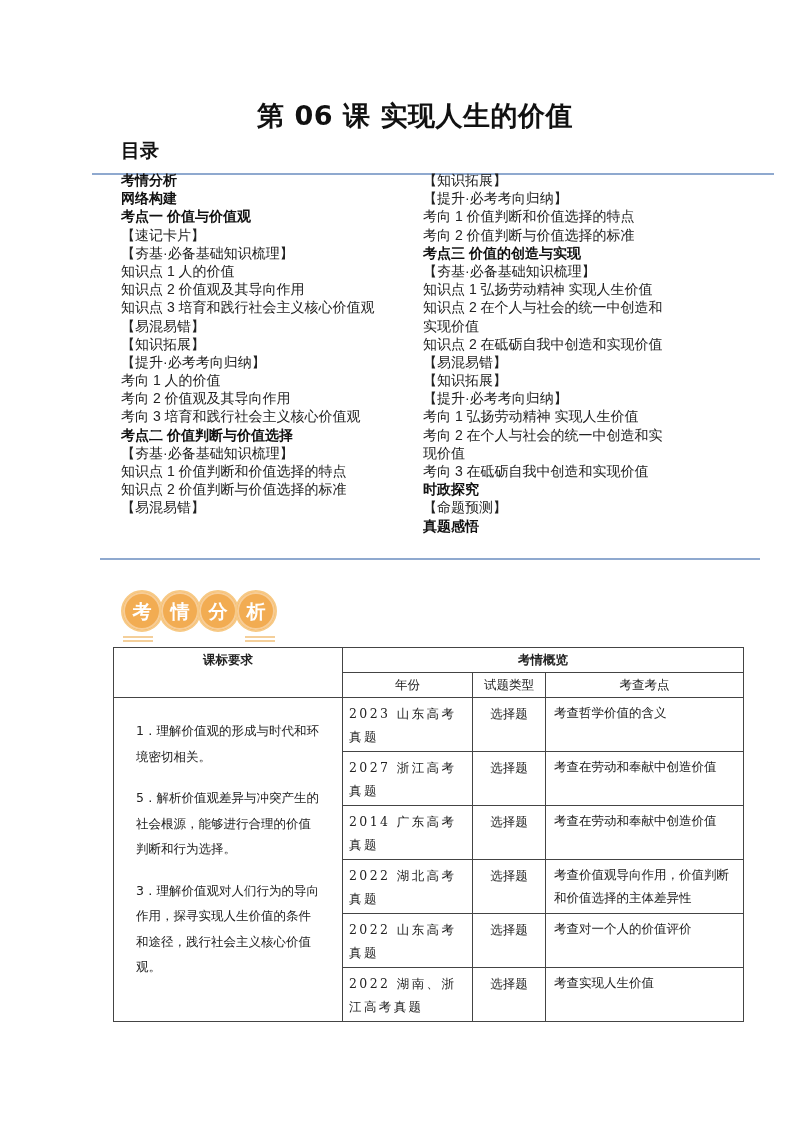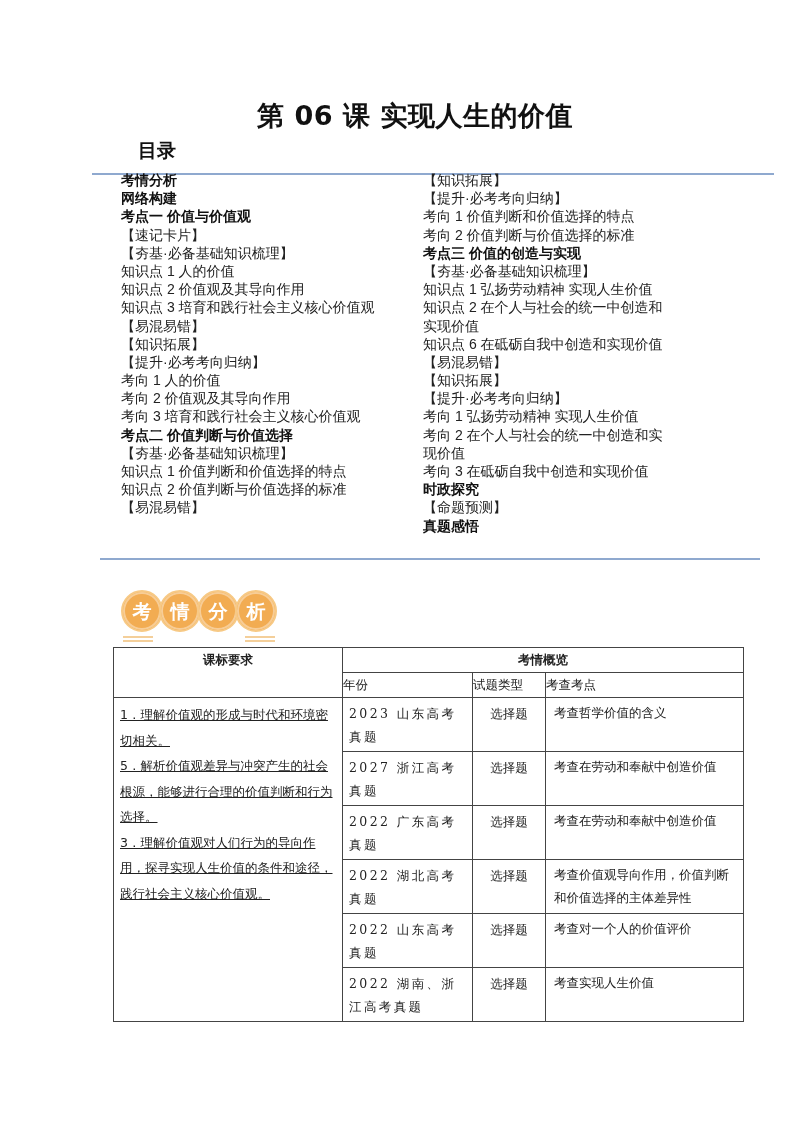--- a/index.html
+++ b/index.html
@@ -2,41 +2,41 @@
 <html><head>
 <meta charset="utf-8">
 <style>
   html, body { margin: 0; padding: 0; background: #ffffff; }
   body { width: 800px; height: 1132px; position: relative; overflow: hidden;
          font-family: "DejaVu Serif", "Liberation Serif", serif; color: #111; }
   .title { position: absolute; left: 0; width: 830px; top: 98px; text-align: center;
            font-family: "DejaVu Sans", "Liberation Sans", sans-serif; font-weight: bold;
            font-size: 27px; letter-spacing: 0.5px; color: #111; }
   .toc-heading { position: absolute; left: 121px; top: 138px; font-family: "DejaVu Sans", sans-serif;
-                 font-weight: bold; font-size: 19px; color: #111; margin-left: 17px; }
+                 font-weight: bold; font-size: 19px; color: #111; }
   .hline { position: absolute; height: 2px; background: #8fa9cf; }
   .toc-col { position: absolute; font-family: Liberation Sans, sans-serif;
              font-size: 14px; line-height: 18.2px; color: #222; white-space: nowrap; }
   .toc-col .item { height: 18.2px; }
   .toc-col .bold { font-weight: bold; color: #111; }
   .badge { position: absolute; left: 121px; top: 590px; height: 56px; width: 160px; }
   .badge .circle { position: absolute; top: 0; width: 38px; height: 38px; border-radius: 50%;
                    background: #f2ac52; border: 2px solid #f7c985; box-shadow: inset 0 0 0 2px #ffffff66;
                    color: #fff; font-family: "DejaVu Sans", sans-serif; font-weight: bold; font-size: 19px;
                    line-height: 38px; text-align: center; }
   .badge .stripe { position: absolute; height: 2px; background: #f4cf9a; }
   table.kq { position: absolute; left: 113px; top: 647px; border-collapse: collapse;
              font-family: "DejaVu Serif", "Liberation Serif", serif; font-size: 12.5px; color: #222; }
   table.kq td, table.kq th { border: 1.3px solid #444; padding: 0; vertical-align: top; }
   table.kq th { font-family: "DejaVu Sans", sans-serif; font-weight: bold; font-size: 12.5px; height: 24px;
                 vertical-align: middle; text-align: center; }
-  table.kq .subhead { text-align: left; height: 24px; vertical-align: middle; font-weight: normal;
+  table.kq .subhead { text-align: center; height: 24px; vertical-align: middle; font-weight: normal;
                       font-family: Liberation Mono, monospace; }
   table.kq .req { padding: 4px 6px 0 6px; font-family: "DejaVu Sans", sans-serif; line-height: 25.5px; font-size: 12.5px; }
-  table.kq .req p { margin: 0; text-decoration: underline; }
+  table.kq .req p { margin: 16px; }
   table.kq .yr { height: 49px; padding: 4px 6px 0 6px; line-height: 23px; letter-spacing: 2.4px; margin-left: 40px; }
   table.kq .tp { text-align: center; padding-top: 4px; line-height: 23px; font-family: "DejaVu Sans", sans-serif; }
   table.kq .pt { padding: 4px 8px 0 8px; line-height: 23px; font-family: Liberation Serif, serif; }
 </style>
 </head>
 <body>
 
 <div class="title">第 06 课  实现人生的价值</div>
 <div class="toc-heading">目录</div>
 
@@ -66,21 +66,21 @@
 <div class="toc-col" id="toc-right" style="left:423px; top:171px;">
     <div class="item">【知识拓展】</div>
     <div class="item">【提升·必考考向归纳】</div>
     <div class="item">考向 1  价值判断和价值选择的特点</div>
     <div class="item">考向 2  价值判断与价值选择的标准</div>
     <div class="item bold">考点三  价值的创造与实现</div>
     <div class="item">【夯基·必备基础知识梳理】</div>
     <div class="item">知识点 1  弘扬劳动精神    实现人生价值</div>
     <div class="item">知识点 2  在个人与社会的统一中创造和</div>
     <div class="item">实现价值</div>
-    <div class="item">知识点 6  在砥砺自我中创造和实现价值</div>
+    <div class="item">知识点 2  在砥砺自我中创造和实现价值</div>
     <div class="item">【易混易错】</div>
     <div class="item">【知识拓展】</div>
     <div class="item">【提升·必考考向归纳】</div>
     <div class="item">考向 1  弘扬劳动精神    实现人生价值</div>
     <div class="item">考向 2  在个人与社会的统一中创造和实</div>
     <div class="item">现价值</div>
     <div class="item">考向 3  在砥砺自我中创造和实现价值</div>
     <div class="item bold">时政探究</div>
     <div class="item">【命题预测】</div>
     <div class="item bold">真题感悟</div>
@@ -125,21 +125,21 @@
     <td class="yr">2023 山东高考真题</td>
     <td class="tp">选择题</td>
     <td class="pt">考查哲学价值的含义</td>
   </tr>
   <tr>
     <td class="yr">2027 浙江高考真题</td>
     <td class="tp">选择题</td>
     <td class="pt">考查在劳动和奉献中创造价值</td>
   </tr>
   <tr>
-    <td class="yr">2022 广东高考真题</td>
+    <td class="yr">2014 广东高考真题</td>
     <td class="tp">选择题</td>
     <td class="pt">考查在劳动和奉献中创造价值</td>
   </tr>
   <tr>
     <td class="yr">2022 湖北高考真题</td>
     <td class="tp">选择题</td>
     <td class="pt">考查价值观导向作用，价值判断和价值选择的主体差异性</td>
   </tr>
   <tr>
     <td class="yr">2022 山东高考真题</td>

